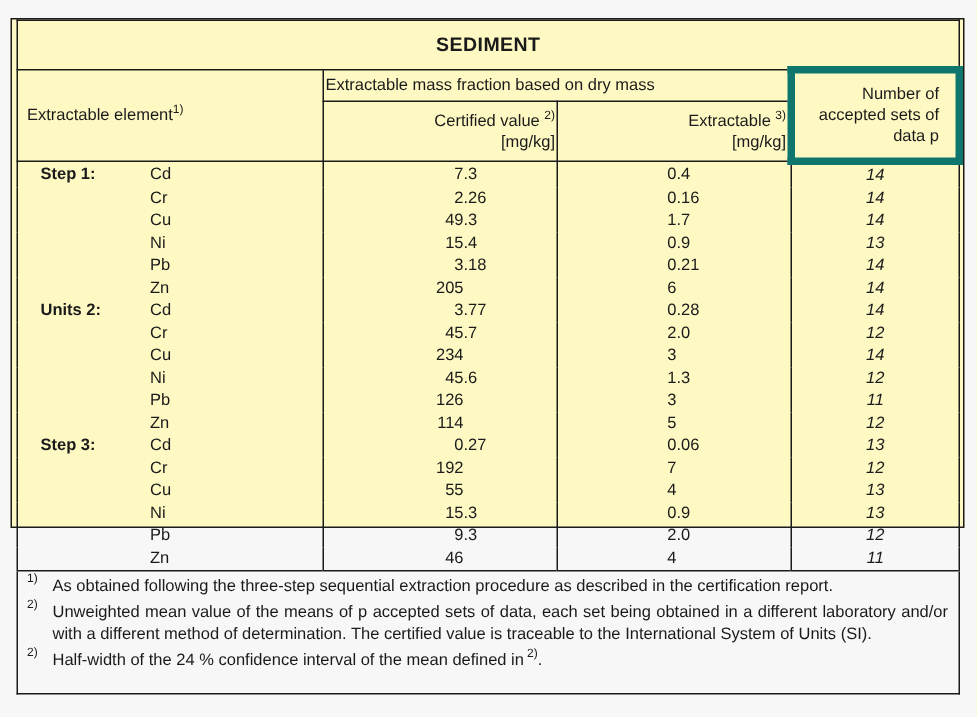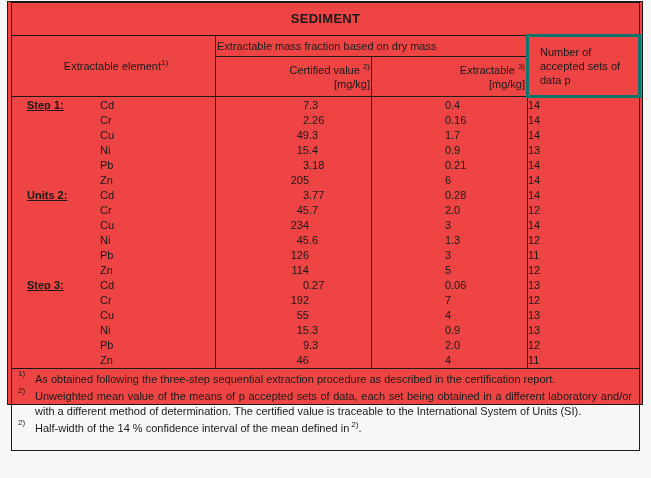--- a/index.html
+++ b/index.html
@@ -4,67 +4,67 @@
 <style>
   html,body{margin:0;padding:0;}
   body{
     width:651px;height:478px;
     background:#f7f7f7;
     font-family:"Liberation Sans",sans-serif;
     color:#1a1a1a;
     position:relative;
   }
   .frame{
-    position:absolute;left:7px;top:1px;
-    width:636px;height:404px;
+    position:absolute;left:7px;top:12px;
+    width:636px;height:340px;
     box-sizing:border-box;
     border:1px solid #1a1a1a;
     padding:0 3px 5px 3px;
-    background:#ef4444;
+    background:#fef9c3;
   }
   table.tbl{
     border-collapse:collapse;
     table-layout:fixed;
     width:628px;
   }
   th,td{box-sizing:border-box;}
   .t-title{
     border:1px solid #1a1a1a;
     height:33px;
     font-size:13px;font-weight:bold;
     text-align:center;letter-spacing:.3px;
   }
   th{font-weight:normal;font-size:11px;}
   .h-el{
     border:1px solid #1a1a1a;
-    text-align:center;padding-left:6px;
+    text-align:left;padding-left:6px;
     vertical-align:middle;
   }
   .h-group{border:1px solid #1a1a1a;height:21px;text-align:left;}
   .h-sub{border:1px solid #1a1a1a;height:40px;text-align:right;line-height:14px;}
-  .h-sets{border:3px solid #0f766e;text-align:left;line-height:14px;padding:0 11px;}
+  .h-sets{border:5px solid #0f766e;text-align:right;line-height:14px;padding:0 11px;}
   sup{font-size:8px;vertical-align:super;line-height:0;}
   .sp{margin-left:3px;}
   
   #data-body td{
     border-left:1px solid #1a1a1a;
     border-right:1px solid #1a1a1a;
     height:15px;padding:0;
     font-size:11px;line-height:15px;
     overflow:hidden;white-space:nowrap;
   }
   .c-el .step{
     display:inline-block;box-sizing:border-box;
-    width:88px;padding-left:15px;font-weight:bold;text-decoration:underline;
+    width:88px;padding-left:15px;font-weight:bold;
   }
   .c-cert .int,.c-unc .int{display:inline-block;text-align:right;}
   .c-cert .int{width:93px;}
   .c-unc .int{width:79px;}
   .c-cert .frac,.c-unc .frac{display:inline-block;text-align:left;}
-  .c-sets{text-align:left;}
+  .c-sets{text-align:center;font-style:italic;}
   
   .fn-row td{
     border:1px solid #1a1a1a;
     vertical-align:top;
     padding:3px 7px 4px 3px;
     height:82px;
   }
   .fn{
     position:relative;
     padding-left:20px;
@@ -212,19 +212,19 @@
           <td class="c-unc"><span class="int">4</span><span class="frac"></span></td>
           <td class="c-sets">11</td>
         </tr>
       </tbody>
     <tbody>
       <tr class="fn-row">
         <td colspan="4">
           <div id="footnotes">
               <div class="fn"><sup class="fn-marker">1)</sup><span>As obtained following the three-step sequential extraction procedure as described in the certification report.</span></div>
               <div class="fn"><sup class="fn-marker">2)</sup><span>Unweighted mean value of the means of p accepted sets of data, each set being obtained in a different laboratory and/or with a different method of determination. The certified value is traceable to the International System of Units (SI).</span></div>
-              <div class="fn"><sup class="fn-marker">2)</sup><span>Half-width of the 14 % confidence interval of the mean defined in</span><sup class="ref">2)</sup><span>.</span></div>
+              <div class="fn"><sup class="fn-marker">2)</sup><span>Half-width of the 24 % confidence interval of the mean defined in</span><sup class="ref">2)</sup><span>.</span></div>
             </div>
         </td>
       </tr>
     </tbody>
   </table>
 </div>
 
 </body></html>

